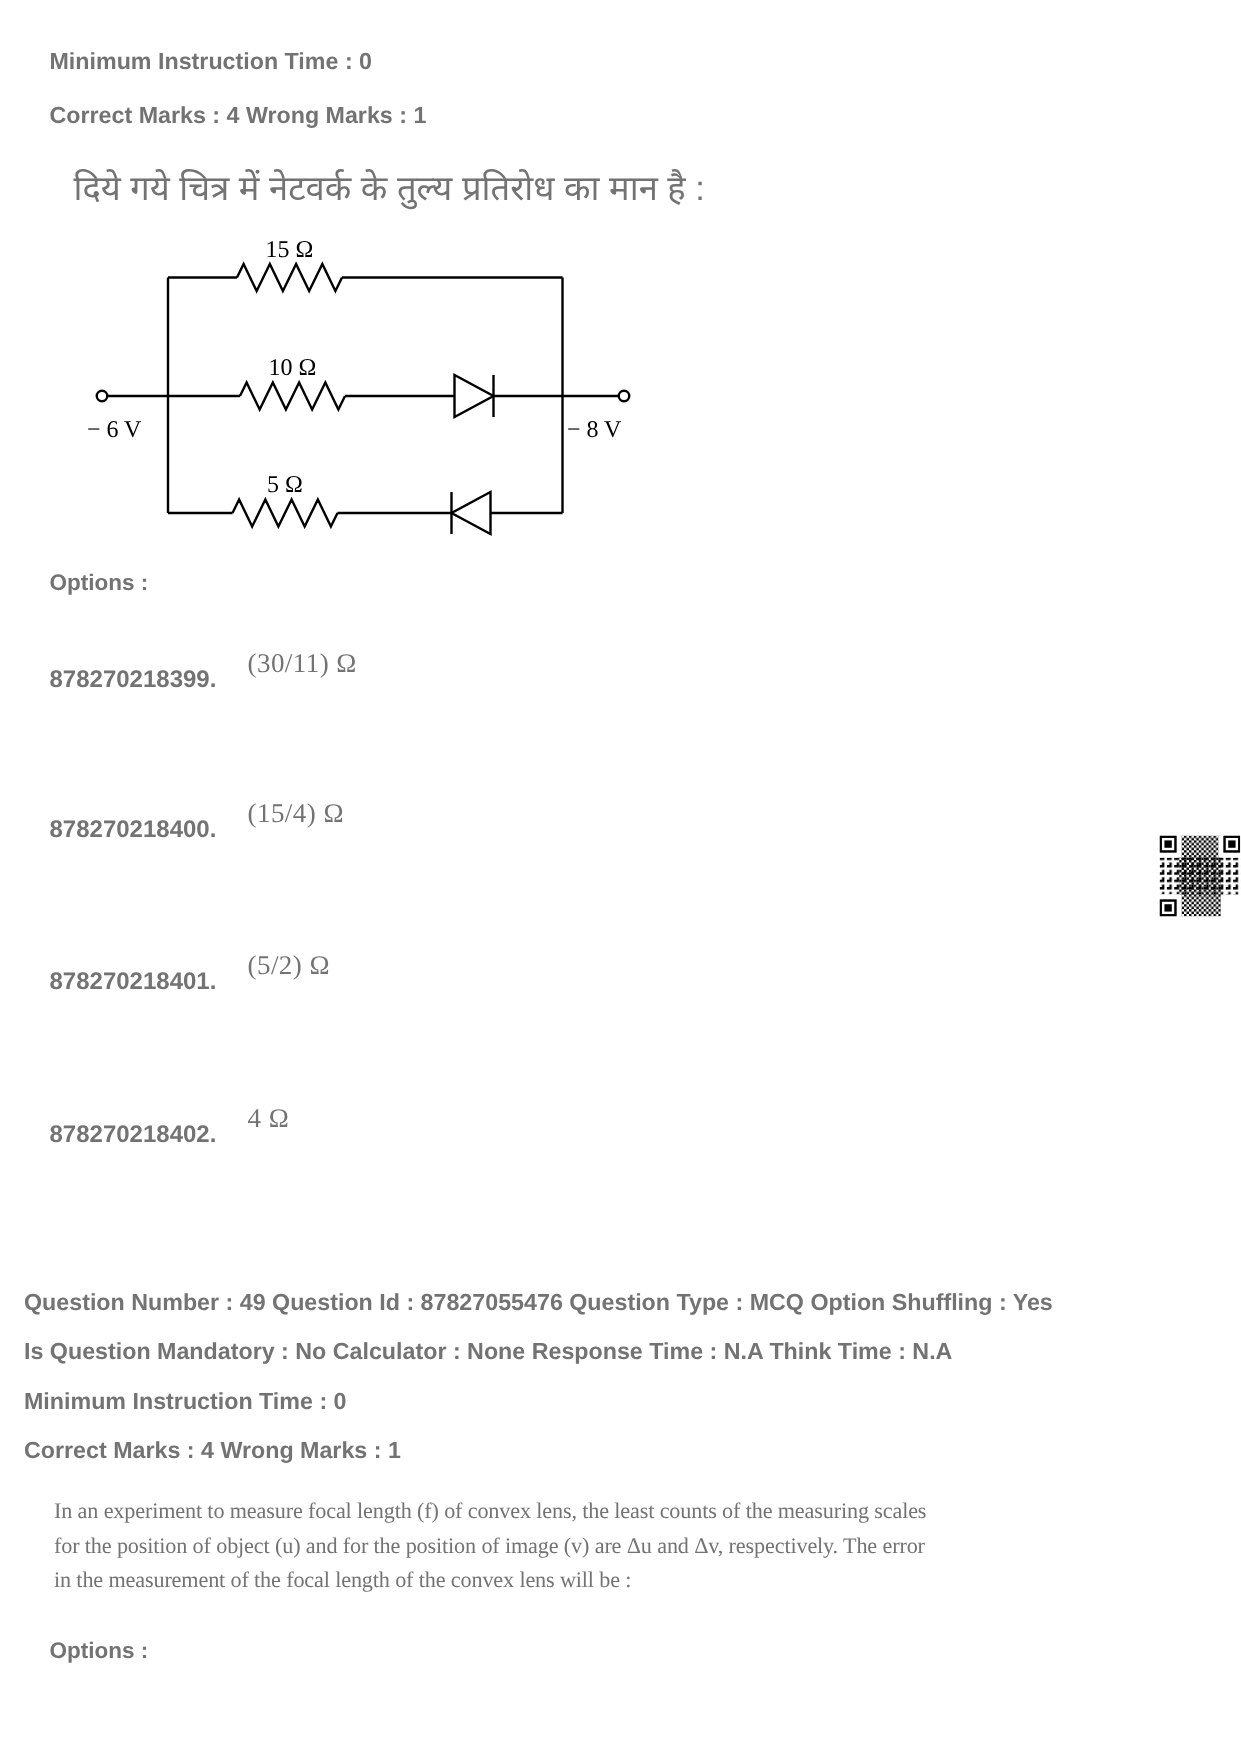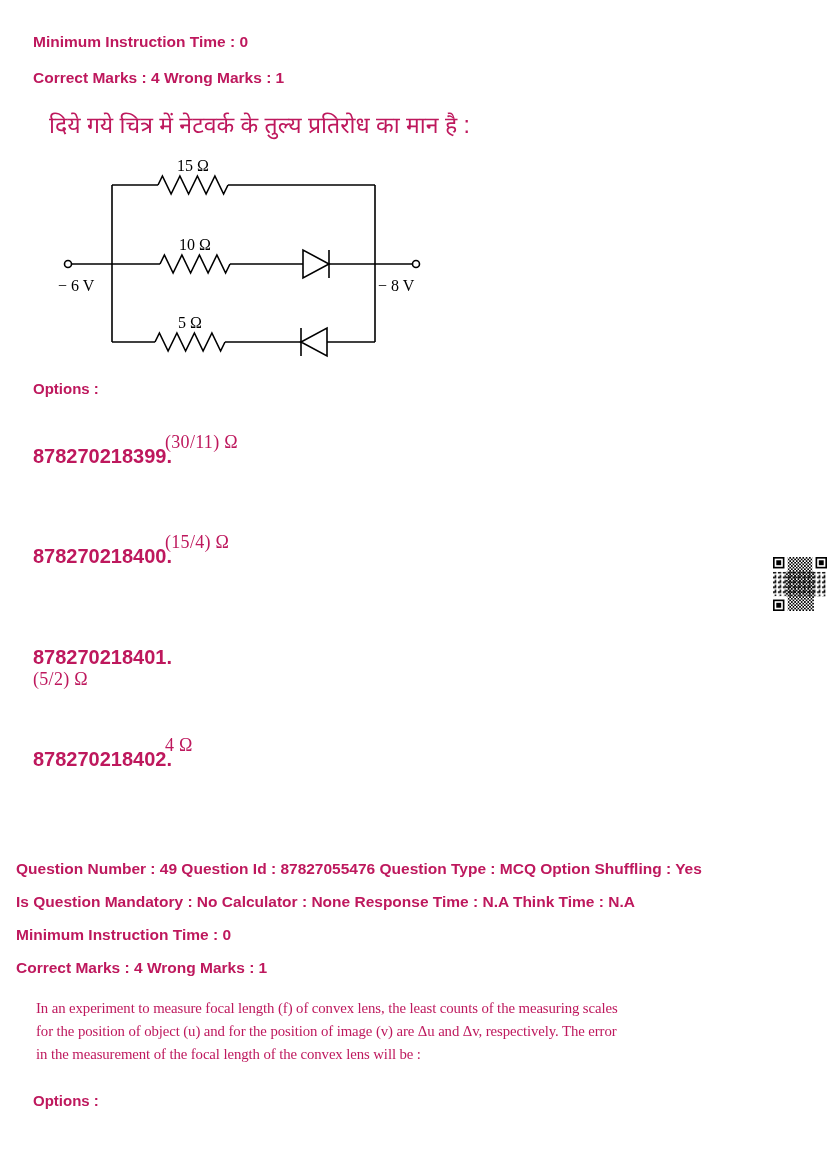--- a/index.html
+++ b/index.html
@@ -1,27 +1,27 @@
 <!DOCTYPE html>
 <html><head>
 <meta charset="utf-8">
 <style>
   * { margin:0; padding:0; box-sizing:border-box; }
   html,body { background:#ffffff; }
   .page {
     position:relative; width:827px; height:1169px; background:#ffffff;
-    font-family:"Liberation Sans", sans-serif; color:#be185d; overflow:hidden;
+    font-family:"Liberation Sans", sans-serif; color:#737373; overflow:hidden;
   }
   .abs { position:absolute; }
   .bold { font-weight:700; font-size:15.5px; line-height:20px; }
   .hindi { font-size:23px; font-weight:400; }
   .circuit-svg text { font-family:"Liberation Serif", serif; font-size:16px; fill:#000; }
   .options-label { font-weight:700; font-size:15px; }
   .option-row { display:flex; align-items:flex-start; }
-  .opt-id { font-weight:700; font-size:20px; width:132px; margin-top:13px; }
+  .opt-id { font-weight:700; font-size:16px; width:132px; margin-top:13px; }
   .opt-val { font-family:"Liberation Serif", serif; font-size:18px; letter-spacing:0.3px; }
   .meta-block div { line-height:33px; font-weight:700; font-size:15.5px; white-space:nowrap; }
   .q-body { font-family:"Liberation Serif", serif; font-size:14.8px; line-height:23px; letter-spacing:-0.1px; }
   .q-body div { white-space:nowrap; }
 </style>
 </head>
 <body>
 
 <div class="page">
 
@@ -70,21 +70,21 @@
   <div class="abs options-label" style="left:33px; top:380px;">Options :</div>
 
   <div class="abs option-row" style="left:33px; top:432px;">
     <span class="opt-id">878270218399.</span>
     <span class="opt-val">(30/11) Ω</span>
   </div>
   <div class="abs option-row" style="left:33px; top:532px;">
     <span class="opt-id">878270218400.</span>
     <span class="opt-val">(15/4) Ω</span>
   </div>
-  <div class="abs option-row" style="left:33px; top:633px;flex-direction:column;">
+  <div class="abs option-row" style="left:33px; top:633px;">
     <span class="opt-id">878270218401.</span>
     <span class="opt-val">(5/2) Ω</span>
   </div>
   <div class="abs option-row" style="left:33px; top:735px;">
     <span class="opt-id">878270218402.</span>
     <span class="opt-val">4 Ω</span>
   </div>
 
   <svg class="abs" style="left:773px; top:557px;" width="54" height="54" viewBox="0 0 33 33">
     <defs>

